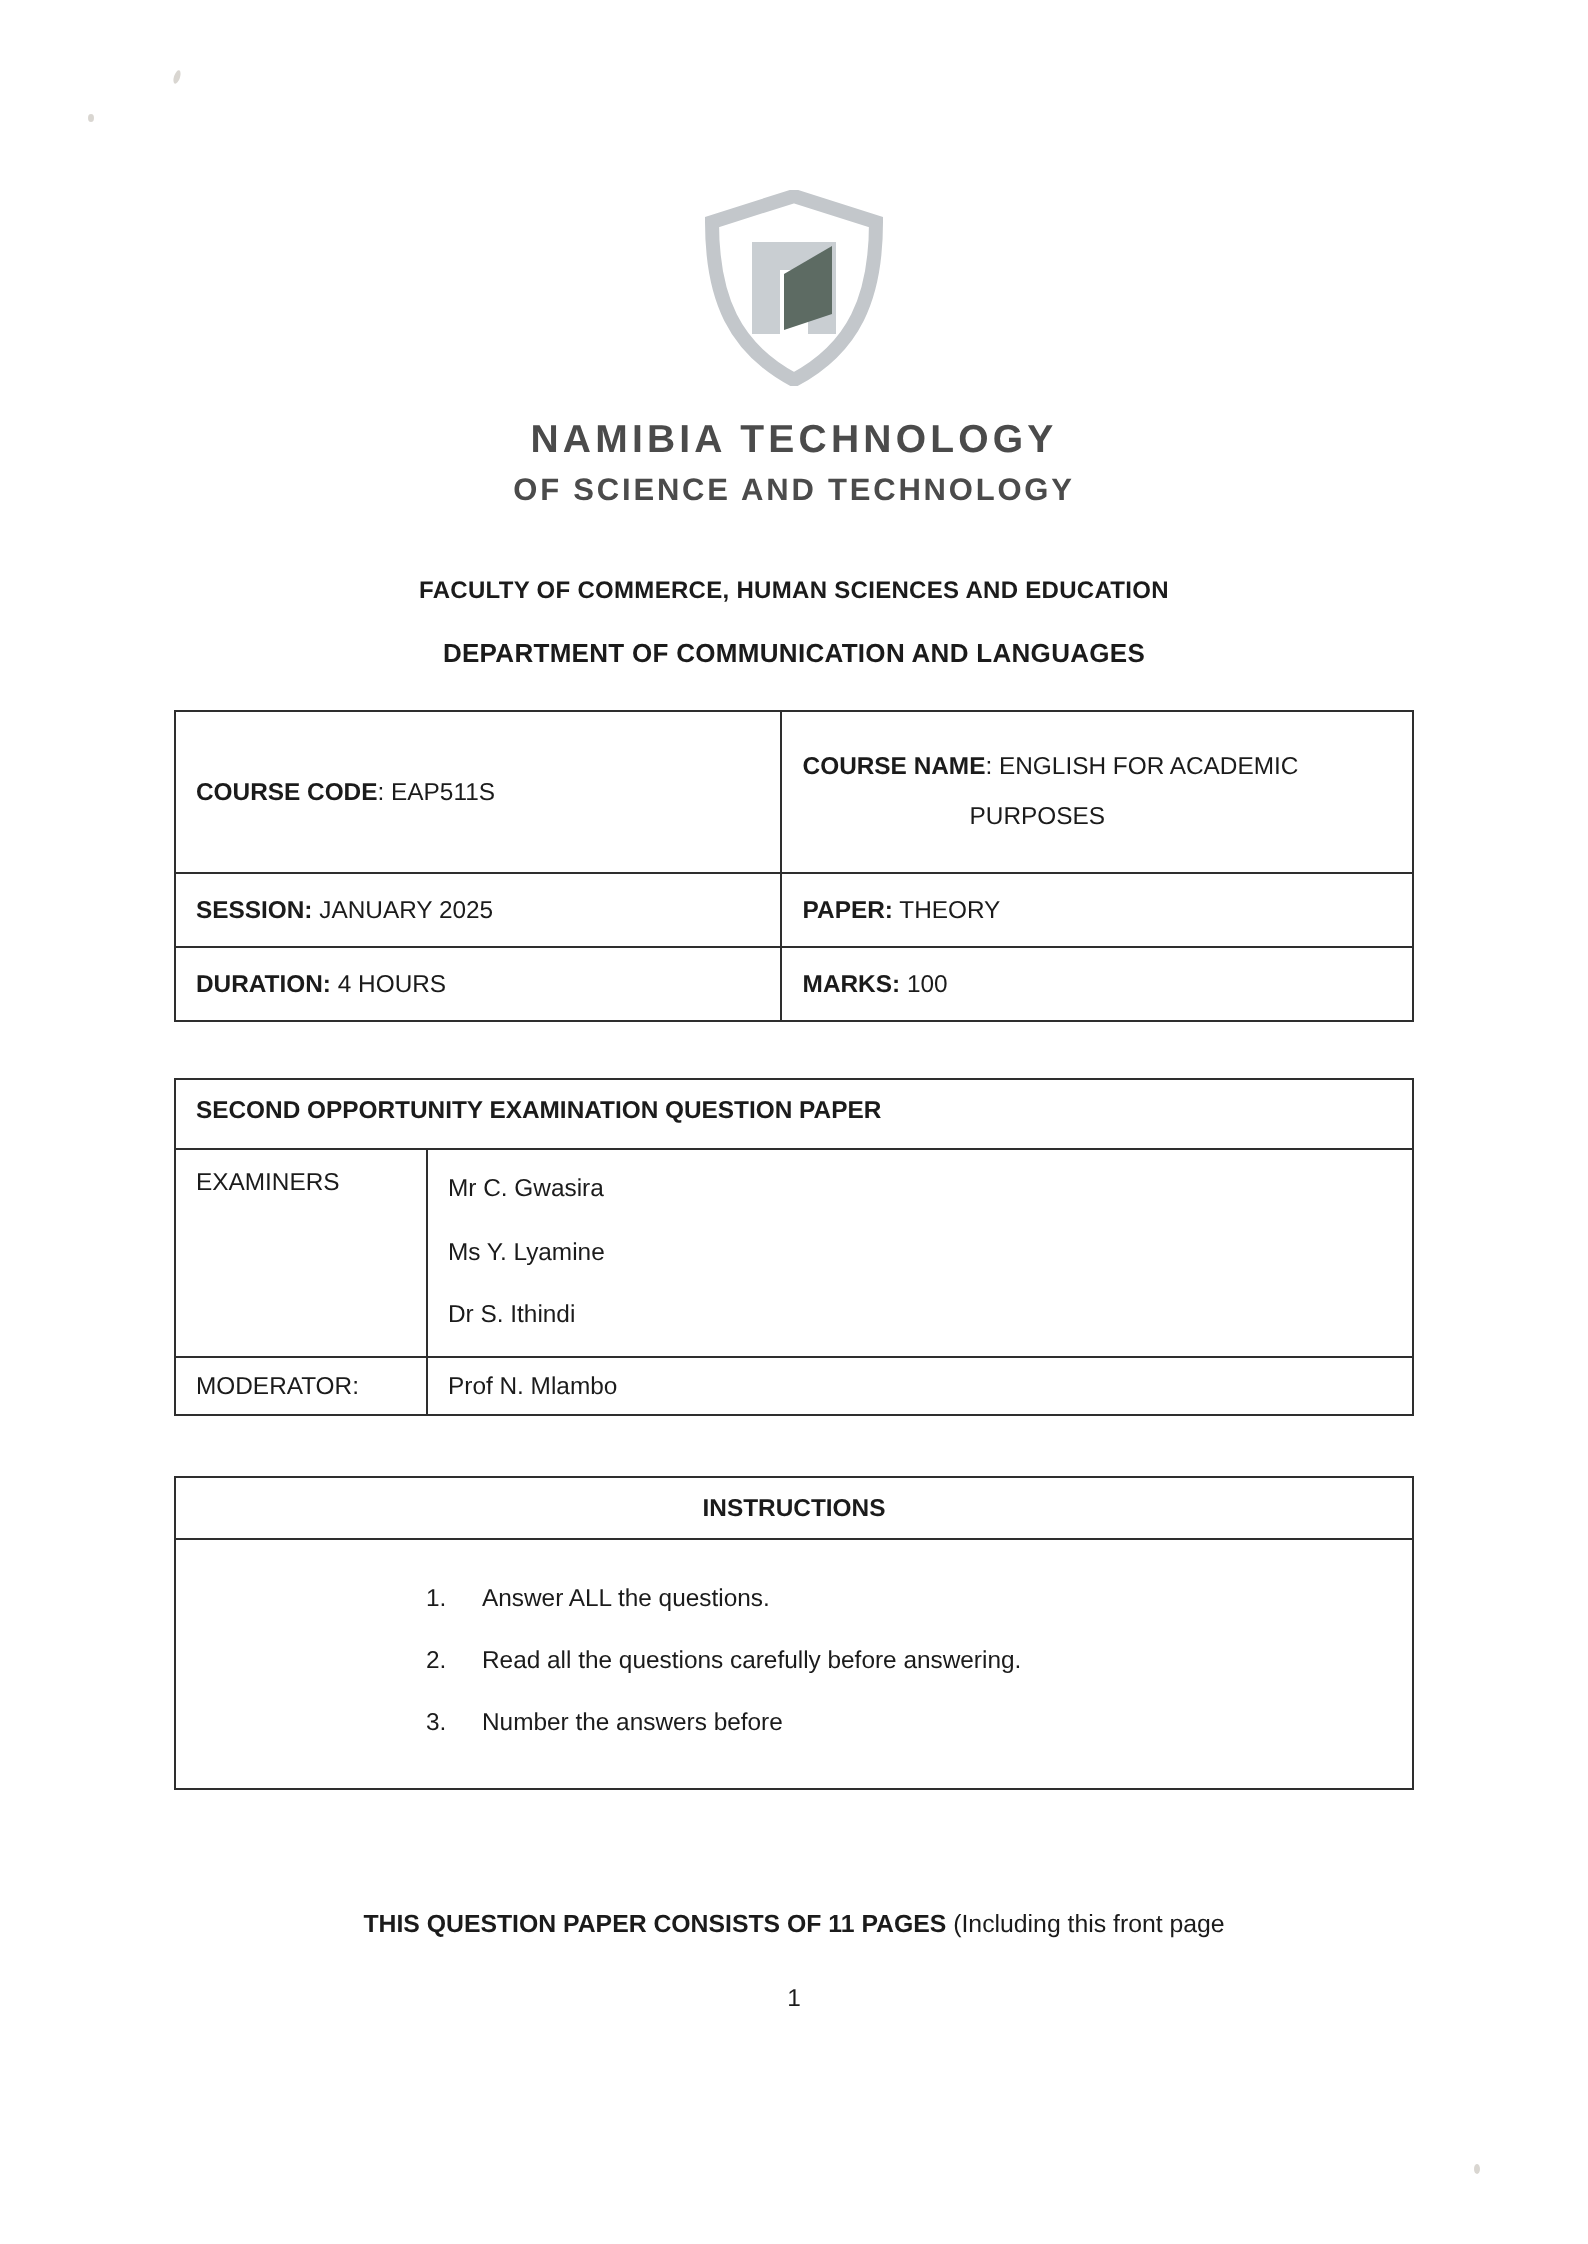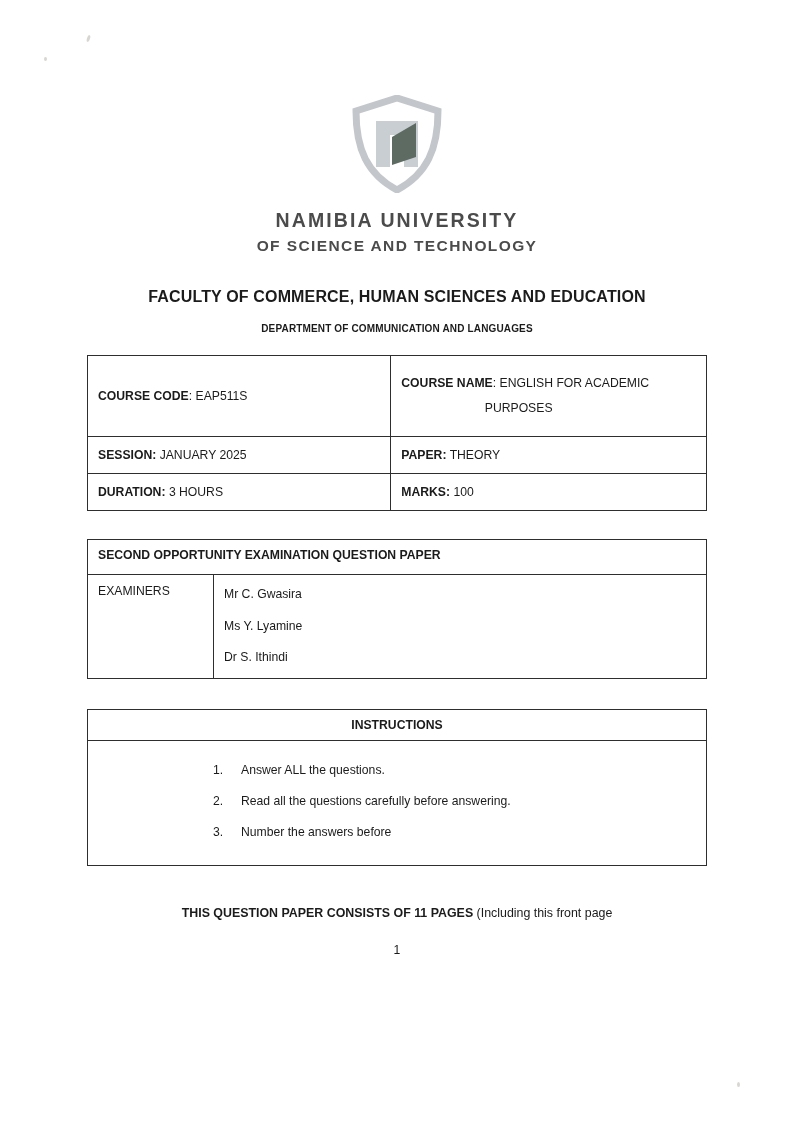--- a/index.html
+++ b/index.html
@@ -58,28 +58,28 @@
     text-align: center;
     font-size: 15.5px;
     letter-spacing: 1.4px;
     color: #4b4b4b;
     font-weight: 700;
   }
 
   .faculty {
     margin-top: 33px;
     text-align: center;
-    font-size: 16px;
+    font-size: 12px;
     font-weight: bold;
     letter-spacing: .15px;
   }
   .department {
     margin-top: 17px;
     text-align: center;
-    font-size: 10px;
+    font-size: 13px;
     font-weight: bold;
     letter-spacing: .15px;
   }
 
   
   table {
     border-collapse: collapse;
     width: 100%;
     font-size: 12.2px;
   }
@@ -158,21 +158,21 @@
     display: flex;
     line-height: 2.55;
     padding-left: 115px;
   }
   .instr-num {
     width: 28px;
     flex: none;
   }
 
   .footer-note {
-    margin-top: 40px;
+    margin-top: 60px;
     text-align: center;
     font-size: 12.4px;
   }
   .footer-note .bold { font-weight: bold; }
 
   .page-number {
     margin-top: 23px;
     text-align: center;
     font-size: 12.2px;
   }
@@ -188,21 +188,21 @@
 
   <div class="logo-wrap">
     <svg class="logo" viewBox="0 0 92 98">
       <path d="M46 3 L87 16 C87 54 76 79 46 95 C16 79 5 54 5 16 Z" fill="none" stroke="#c3c7cb" stroke-width="7"></path>
       <path d="M25 26 L39 26 L39 72 L25 72 Z" fill="#c9ced2"></path>
       <path d="M39 26 L67 26 L67 72 L53 72 L53 40 L39 40 Z" fill="#c9ced2"></path>
       <path d="M41 42 L65 28 L65 62 L41 70 Z" fill="#5d6b63"></path>
     </svg>
   </div>
 
-  <div class="uni-name">NAMIBIA UNIVERSITY</div>
+  <div class="uni-name">NAMIBIA TECHNOLOGY</div>
   <div class="uni-sub">OF SCIENCE AND TECHNOLOGY</div>
 
   <div class="faculty">FACULTY OF COMMERCE, HUMAN SCIENCES AND EDUCATION</div>
   <div class="department">DEPARTMENT OF COMMUNICATION AND LANGUAGES</div>
 
   <table class="t-course">
     <tbody>
       <tr>
         <td class="cell-left course-code-cell">
           <span class="lbl">COURSE CODE</span><span>: </span><span>EAP511S</span>
@@ -218,21 +218,21 @@
           <span>JANUARY 2025</span>
         </td>
         <td>
           <span class="lbl">PAPER:</span>
           <span>THEORY</span>
         </td>
       </tr>
       <tr>
         <td class="cell-left">
           <span class="lbl">DURATION:</span>
-          <span>3 HOURS</span>
+          <span>4 HOURS</span>
         </td>
         <td>
           <span class="lbl">MARKS:</span>
           <span>100</span>
         </td>
       </tr>
     </tbody>
   </table>
 
   <table class="t-exam">
@@ -240,20 +240,24 @@
       <tr>
         <td class="head" colspan="2">SECOND OPPORTUNITY EXAMINATION QUESTION PAPER</td>
       </tr>
       <tr>
         <td class="examiners-label-cell">EXAMINERS</td>
         <td class="examiners-list">
           <div>Mr C. Gwasira</div>
           <div>Ms Y. Lyamine</div>
           <div>Dr S. Ithindi</div>
         </td>
+      </tr>
+      <tr>
+        <td>MODERATOR:</td>
+        <td>Prof N. Mlambo</td>
       </tr>
     </tbody>
   </table>
 
   <table class="t-instructions">
     <tbody>
       <tr>
         <td class="head">INSTRUCTIONS</td>
       </tr>
       <tr>

